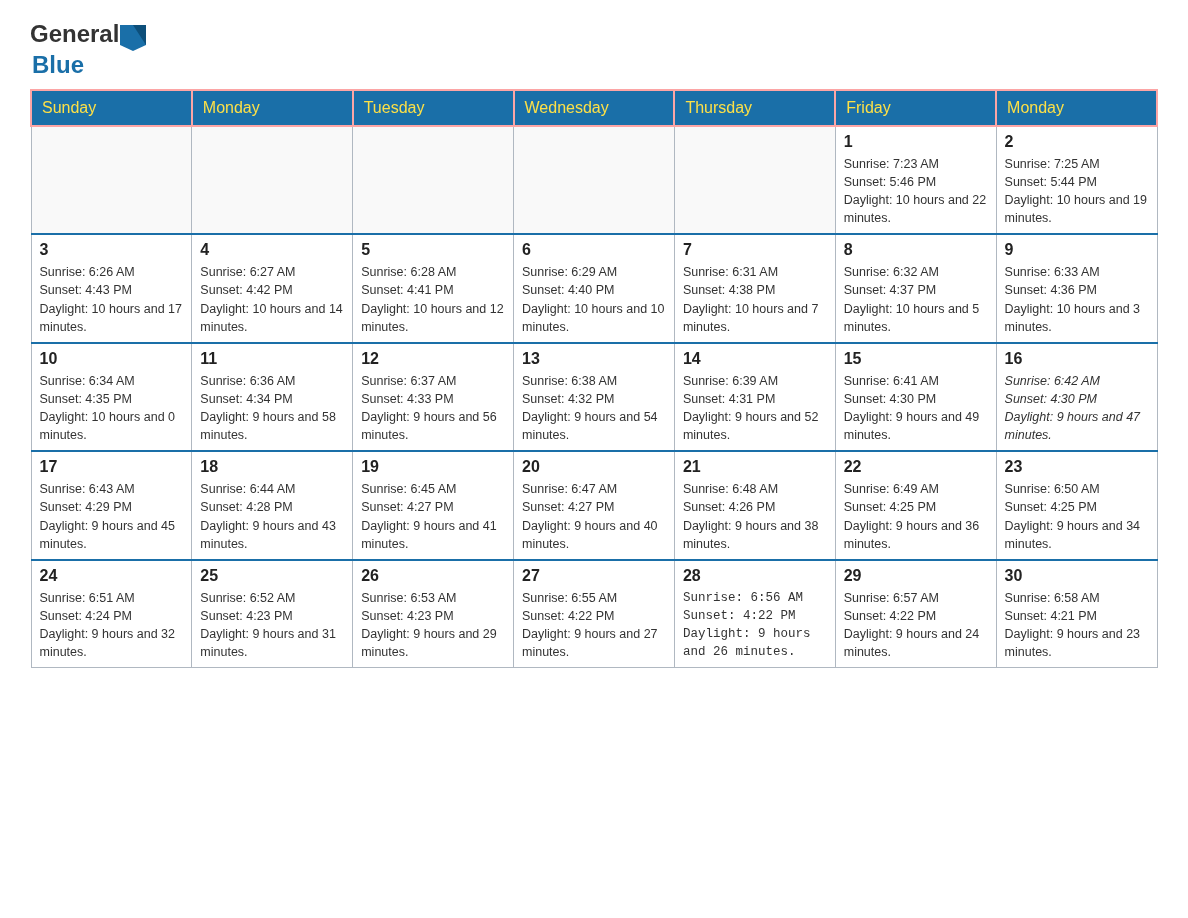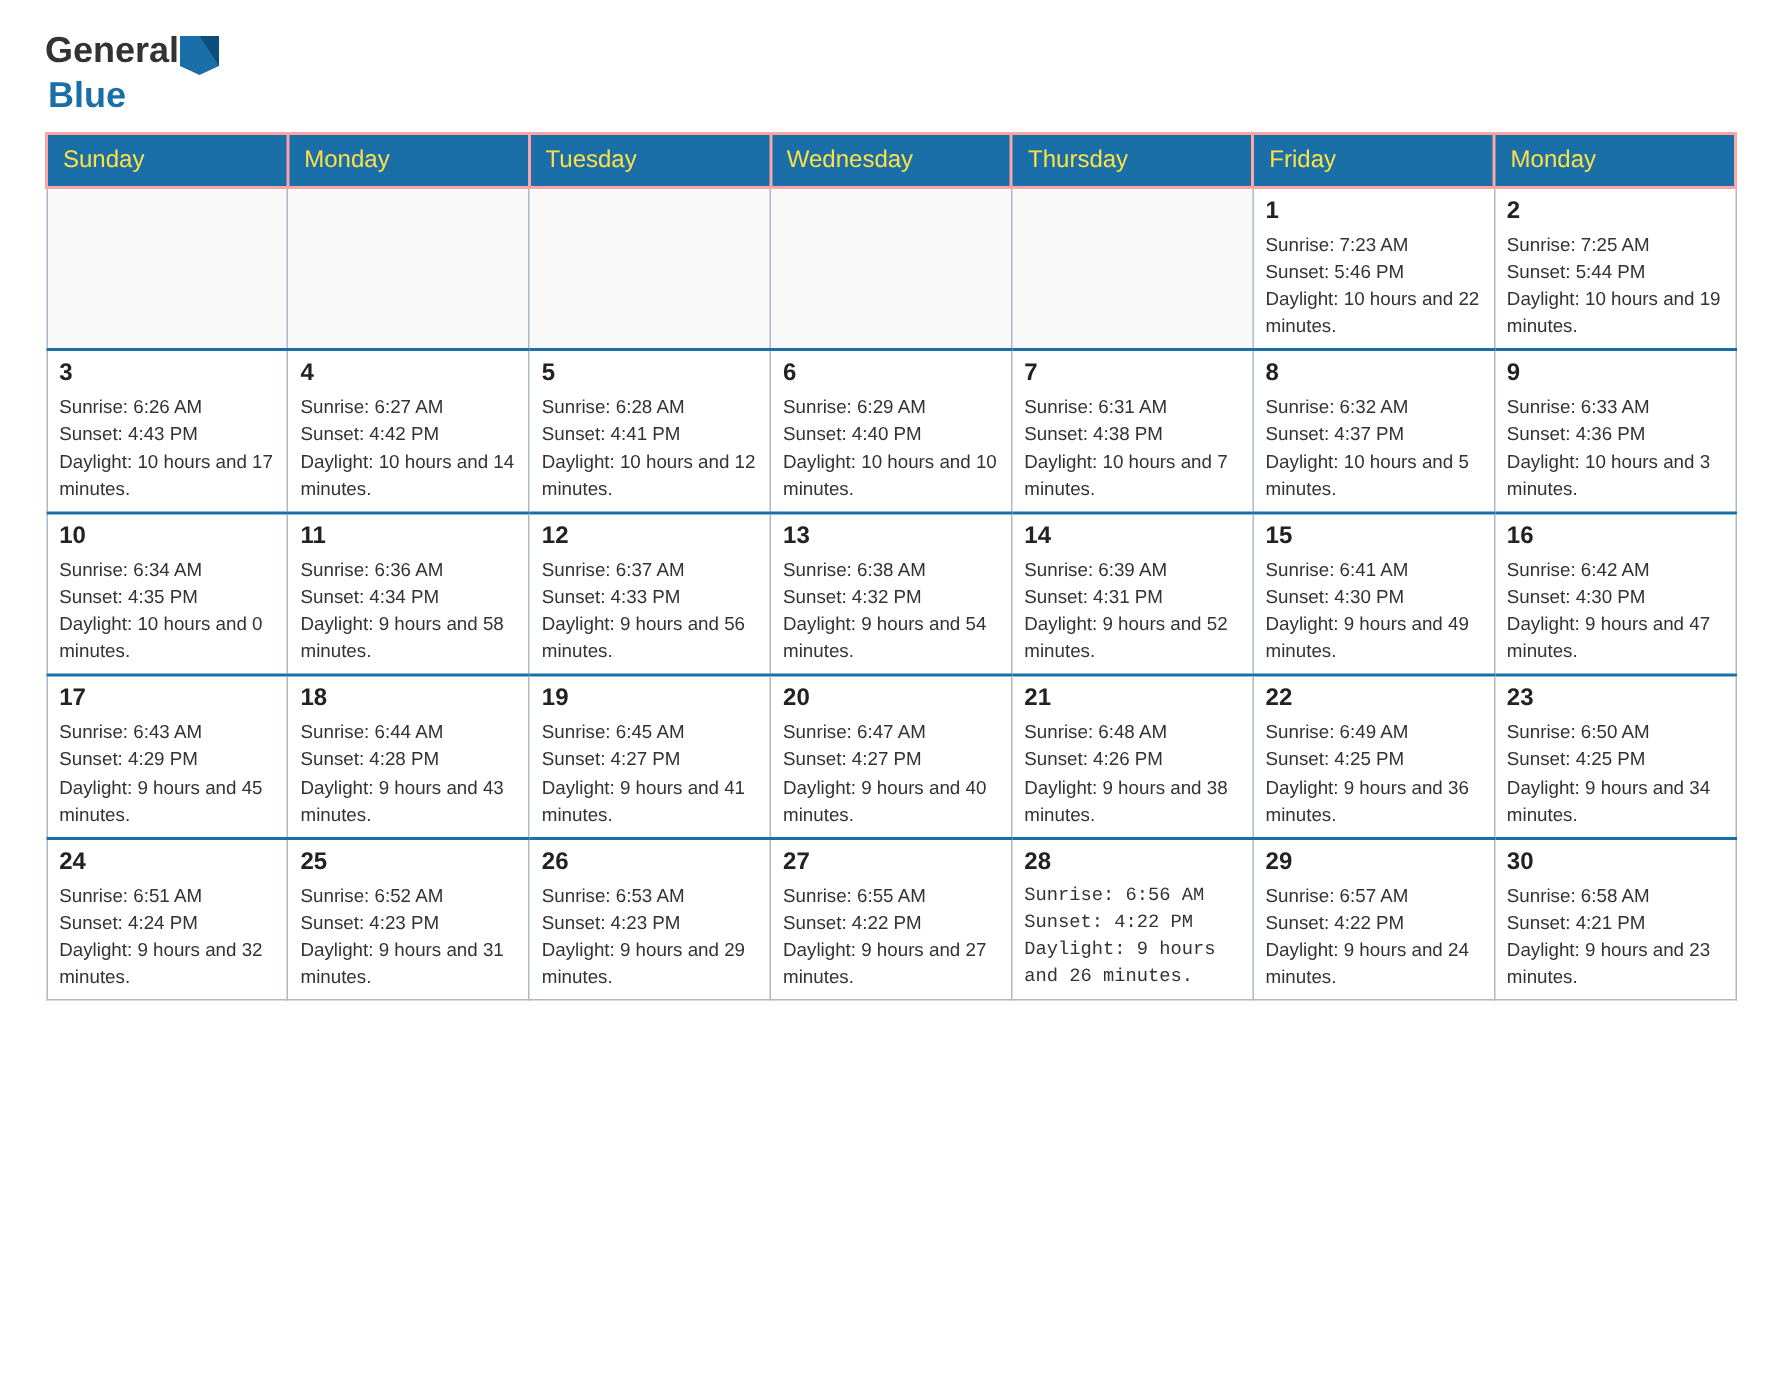--- a/index.html
+++ b/index.html
@@ -197,21 +197,21 @@
 Daylight: 9 hours and 52 minutes.</div>
         </td>
         <td>
           <div class="day-num">15</div>
           <div class="day-info" style="white-space: pre-line;">Sunrise: 6:41 AM
 Sunset: 4:30 PM
 Daylight: 9 hours and 49 minutes.</div>
         </td>
         <td>
           <div class="day-num">16</div>
-          <div class="day-info" style="white-space: pre-line;">Sunrise: 6:42 AM
+          <div class="day-info" style="white-space: pre-line; font-style: italic;">Sunrise: 6:42 AM
 Sunset: 4:30 PM
 Daylight: 9 hours and 47 minutes.</div>
         </td>
       </tr>
       <tr class="row-border">
         <td>
           <div class="day-num">17</div>
           <div class="day-info" style="white-space: pre-line;">Sunrise: 6:43 AM
 Sunset: 4:29 PM
 Daylight: 9 hours and 45 minutes.</div>

